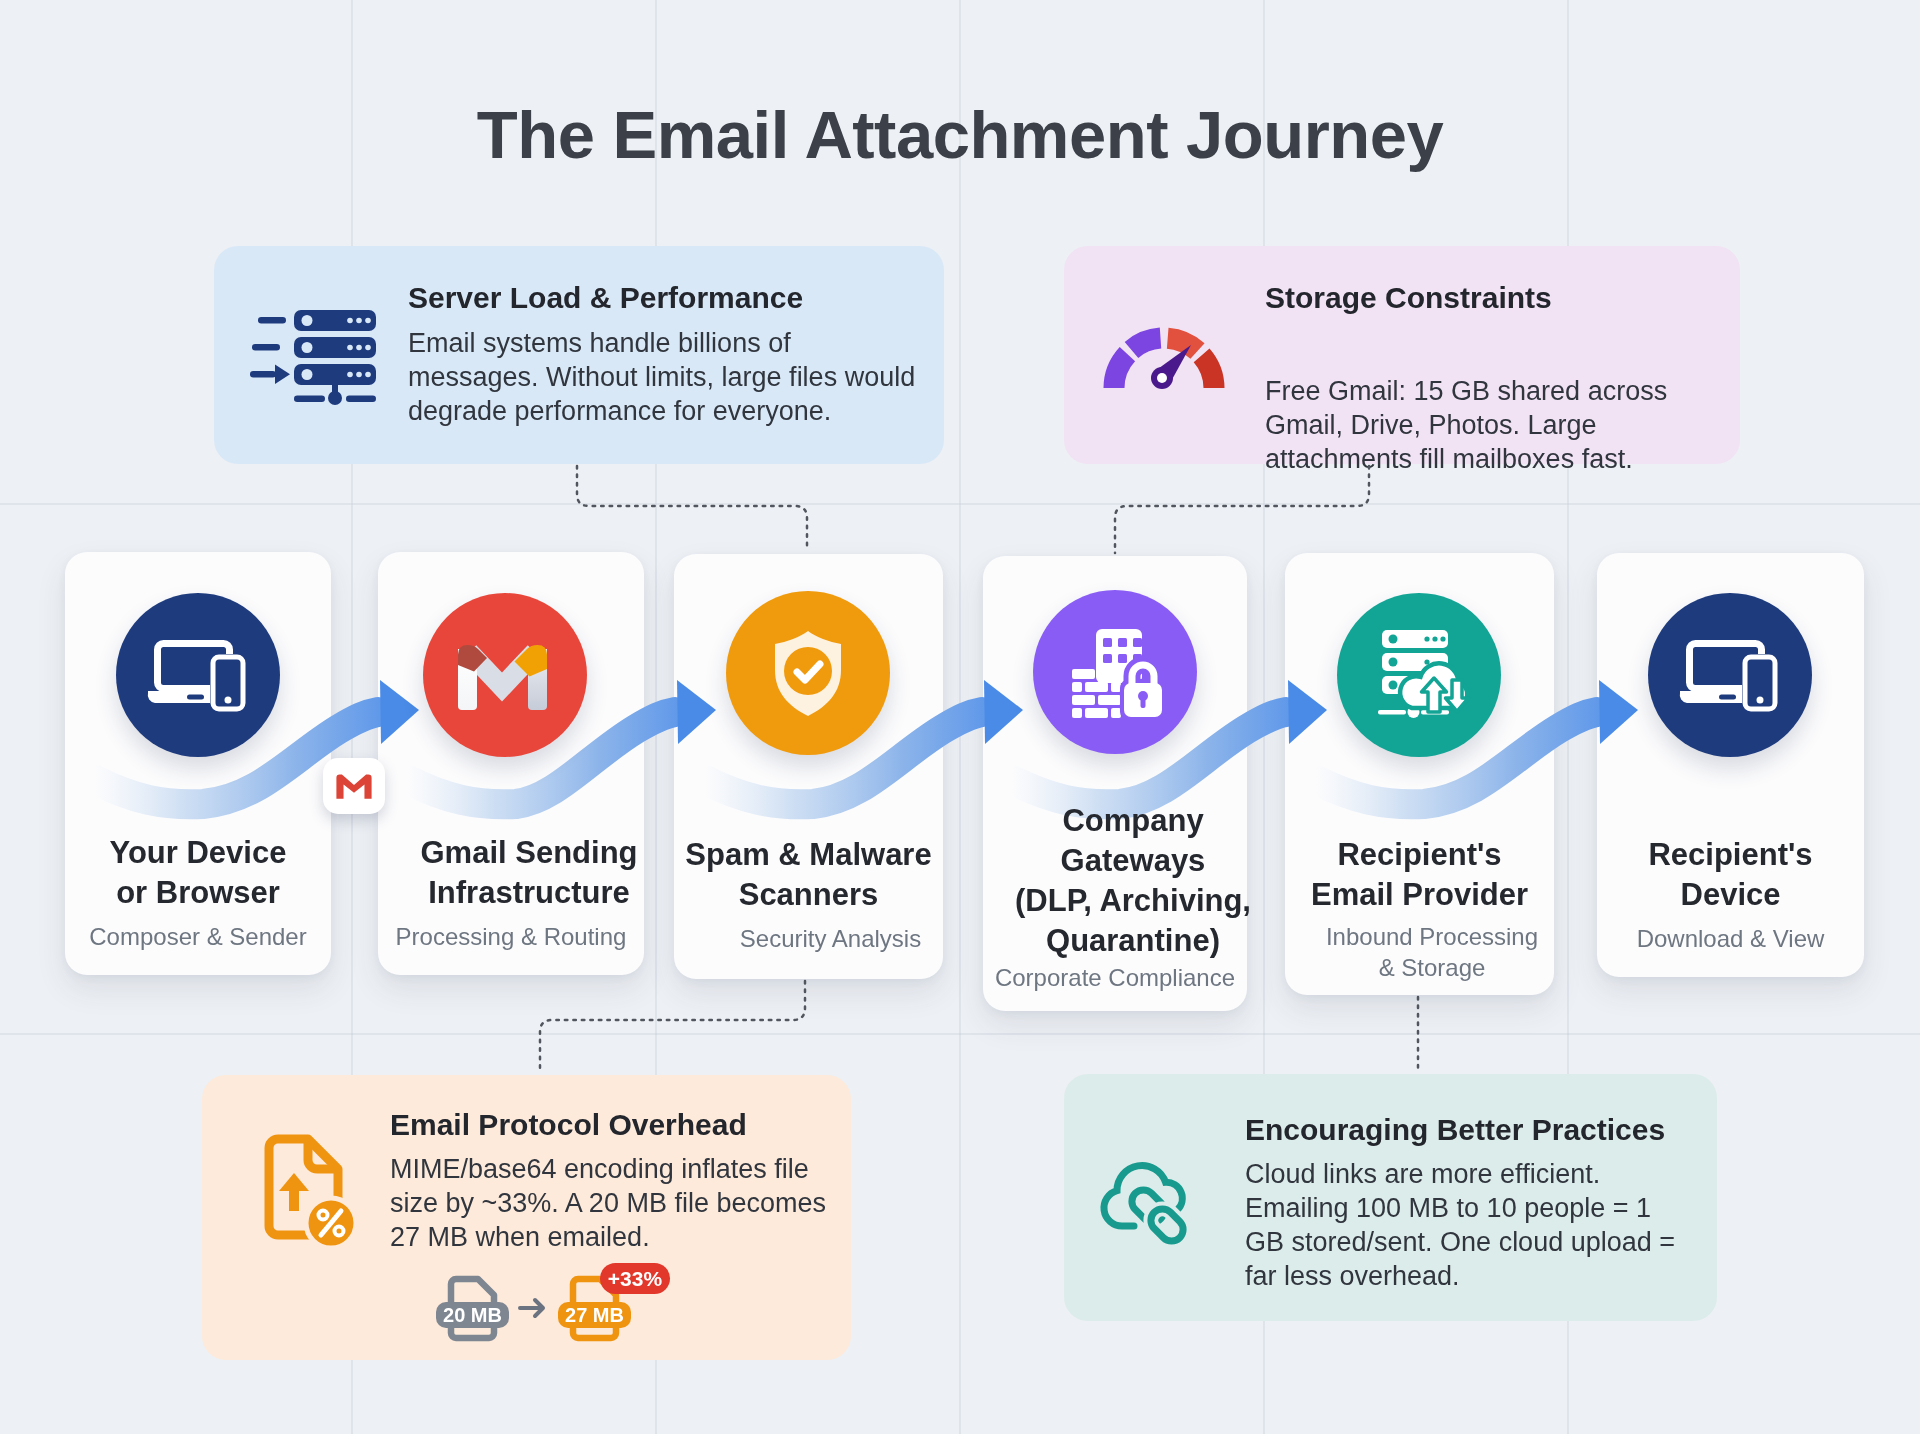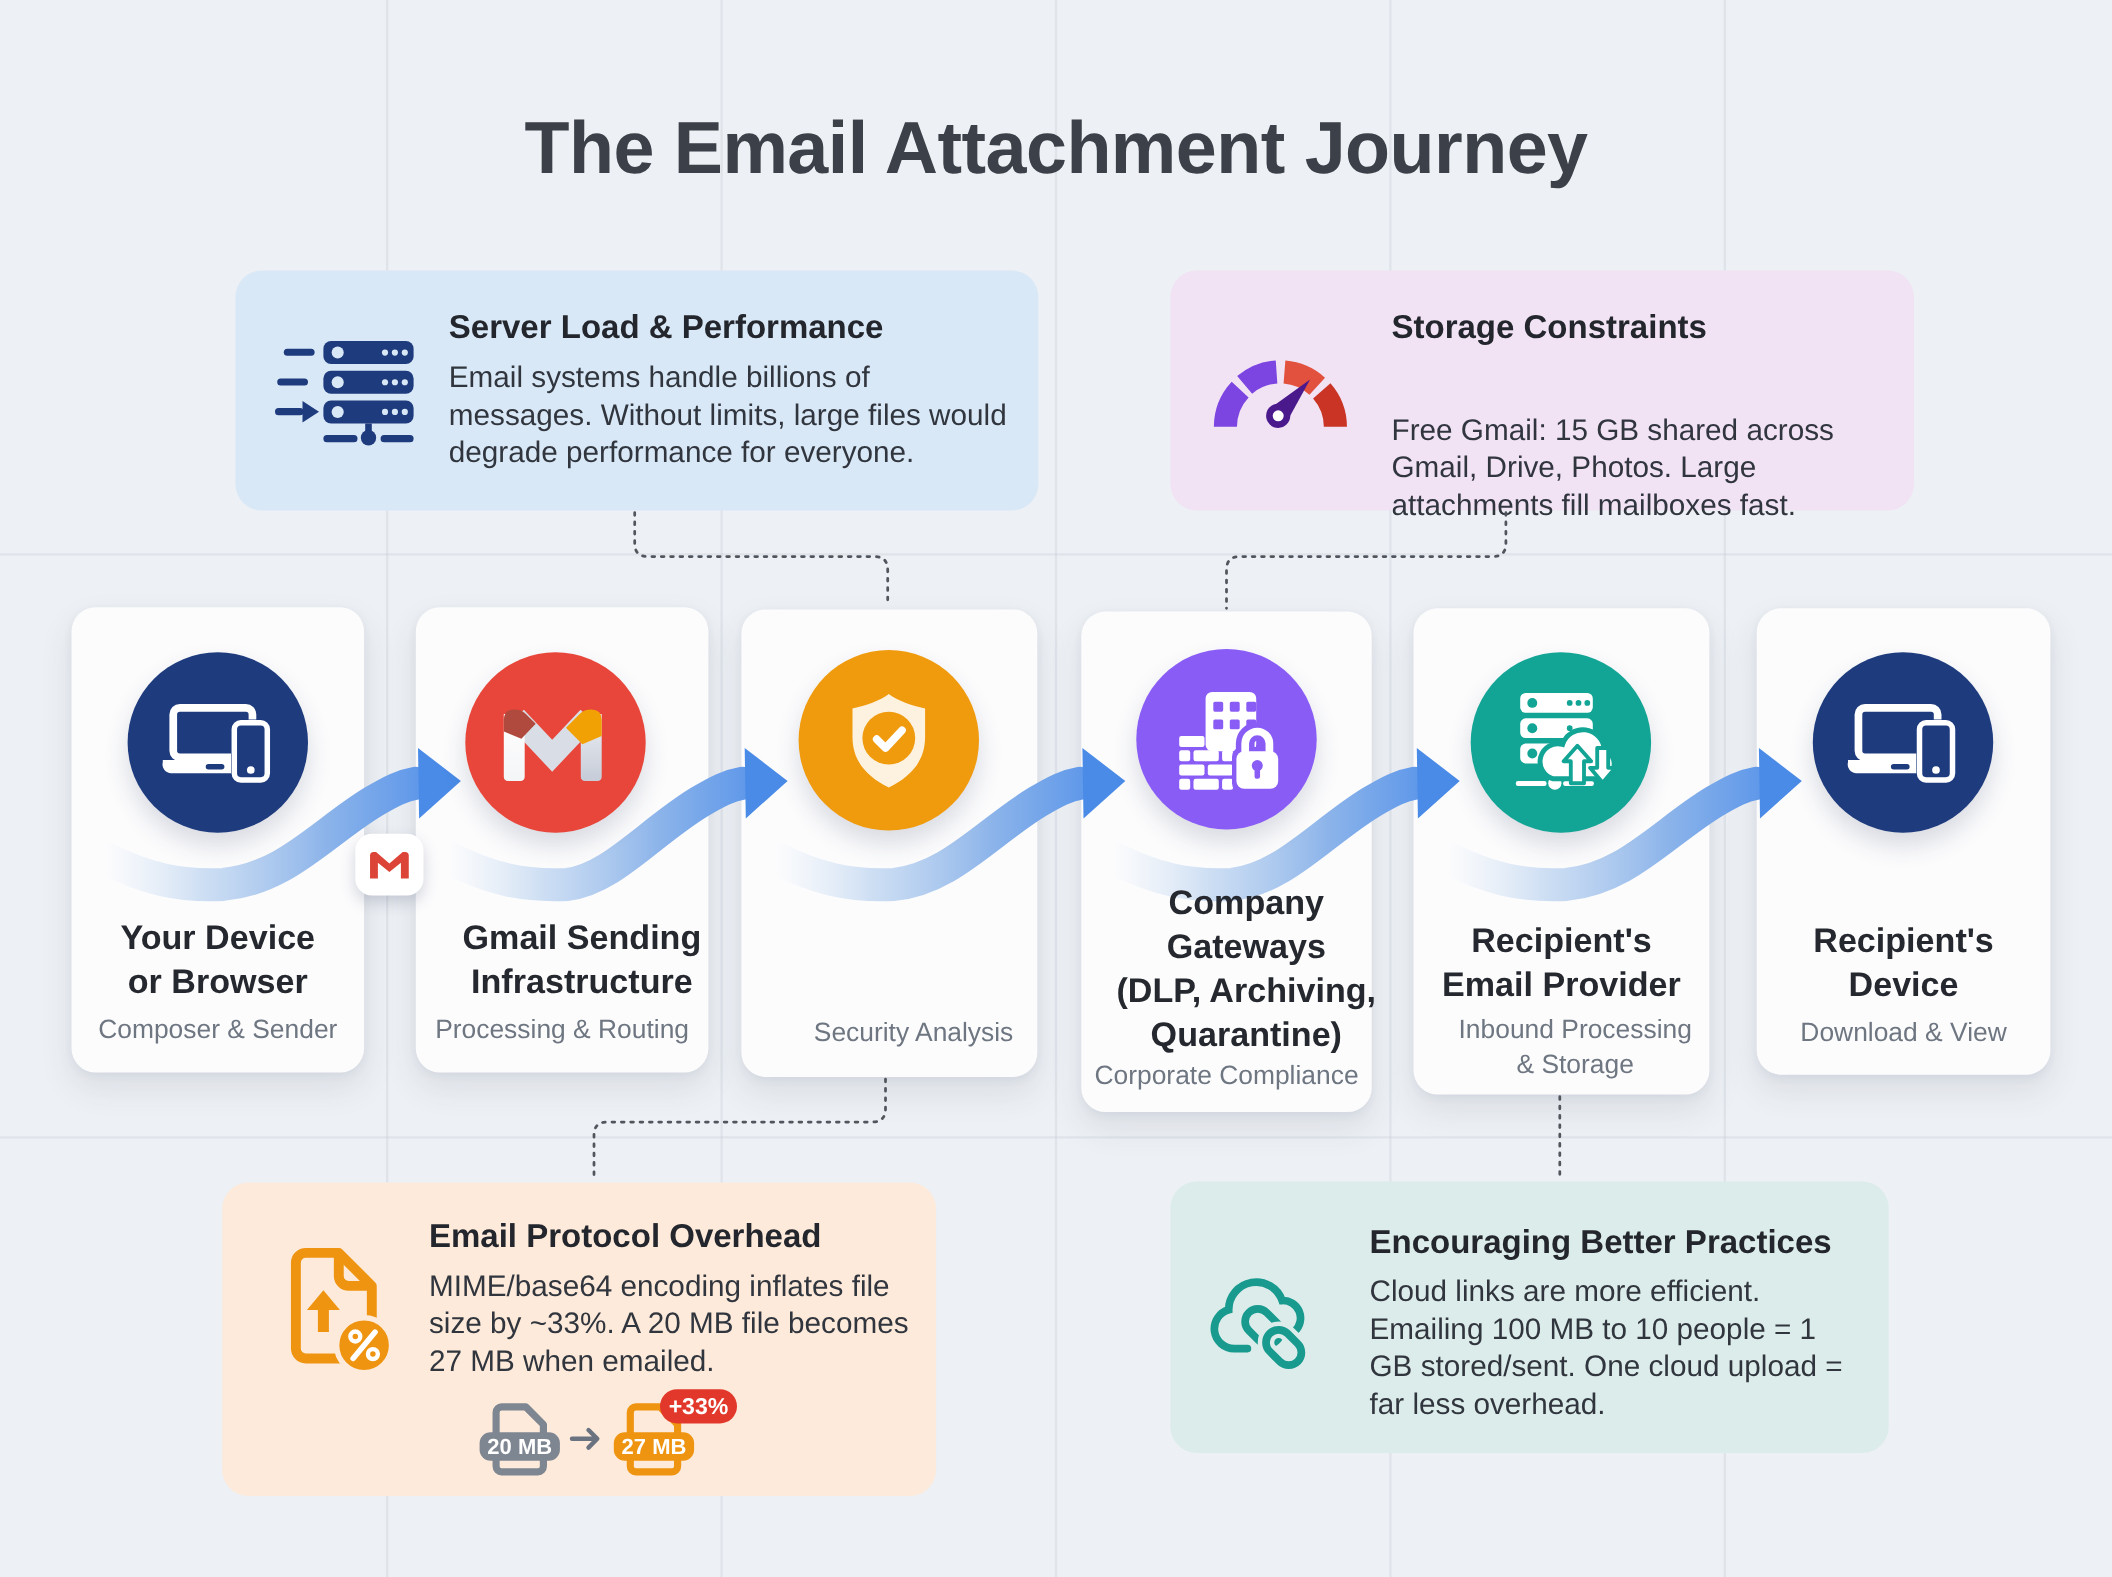--- a/index.html
+++ b/index.html
@@ -114,20 +114,21 @@
 
   <div class="circle" style="left:116px;top:593px;background:#1e3b7e;"></div>
   <div class="circle" style="left:423px;top:593px;background:#e8463a;"></div>
   <div class="circle" style="left:726px;top:591px;background:#f09a0d;"></div>
   <div class="circle" style="left:1033px;top:590px;background:#8a5cf6;"></div>
   <div class="circle" style="left:1337px;top:593px;background:#12a495;"></div>
   <div class="circle" style="left:1648px;top:593px;background:#1e3b7e;"></div>
 
   <div class="ct" style="left:65px;top:833px;width:266px;">Your Device<br>or Browser</div>
   <div class="ct" style="left:378px;top:833px;width:302px;">Gmail Sending<br>Infrastructure</div>
+  <div class="ct" style="left:674px;top:835px;width:269px;">Spam &amp; Malware<br>Scanners</div>
   <div class="ct" style="left:983px;top:801px;width:300px;">Company<br>Gateways<br>(DLP, Archiving,<br>Quarantine)</div>
   <div class="ct" style="left:1285px;top:835px;width:269px;">Recipient's<br>Email Provider</div>
   <div class="ct" style="left:1597px;top:835px;width:267px;">Recipient's<br>Device</div>
 
   <div class="cs" style="left:65px;top:921px;width:266px;">Composer &amp; Sender</div>
   <div class="cs" style="left:378px;top:921px;width:266px;">Processing &amp; Routing</div>
   <div class="cs" style="left:674px;top:923px;width:269px;padding-left:22px;">Security Analysis</div>
   <div class="cs" style="left:983px;top:962px;width:264px;">Corporate Compliance</div>
   <div class="cs" style="left:1285px;top:921px;width:294px;">Inbound Processing<br>&amp; Storage</div>
   <div class="cs" style="left:1597px;top:923px;width:267px;">Download &amp; View</div>

